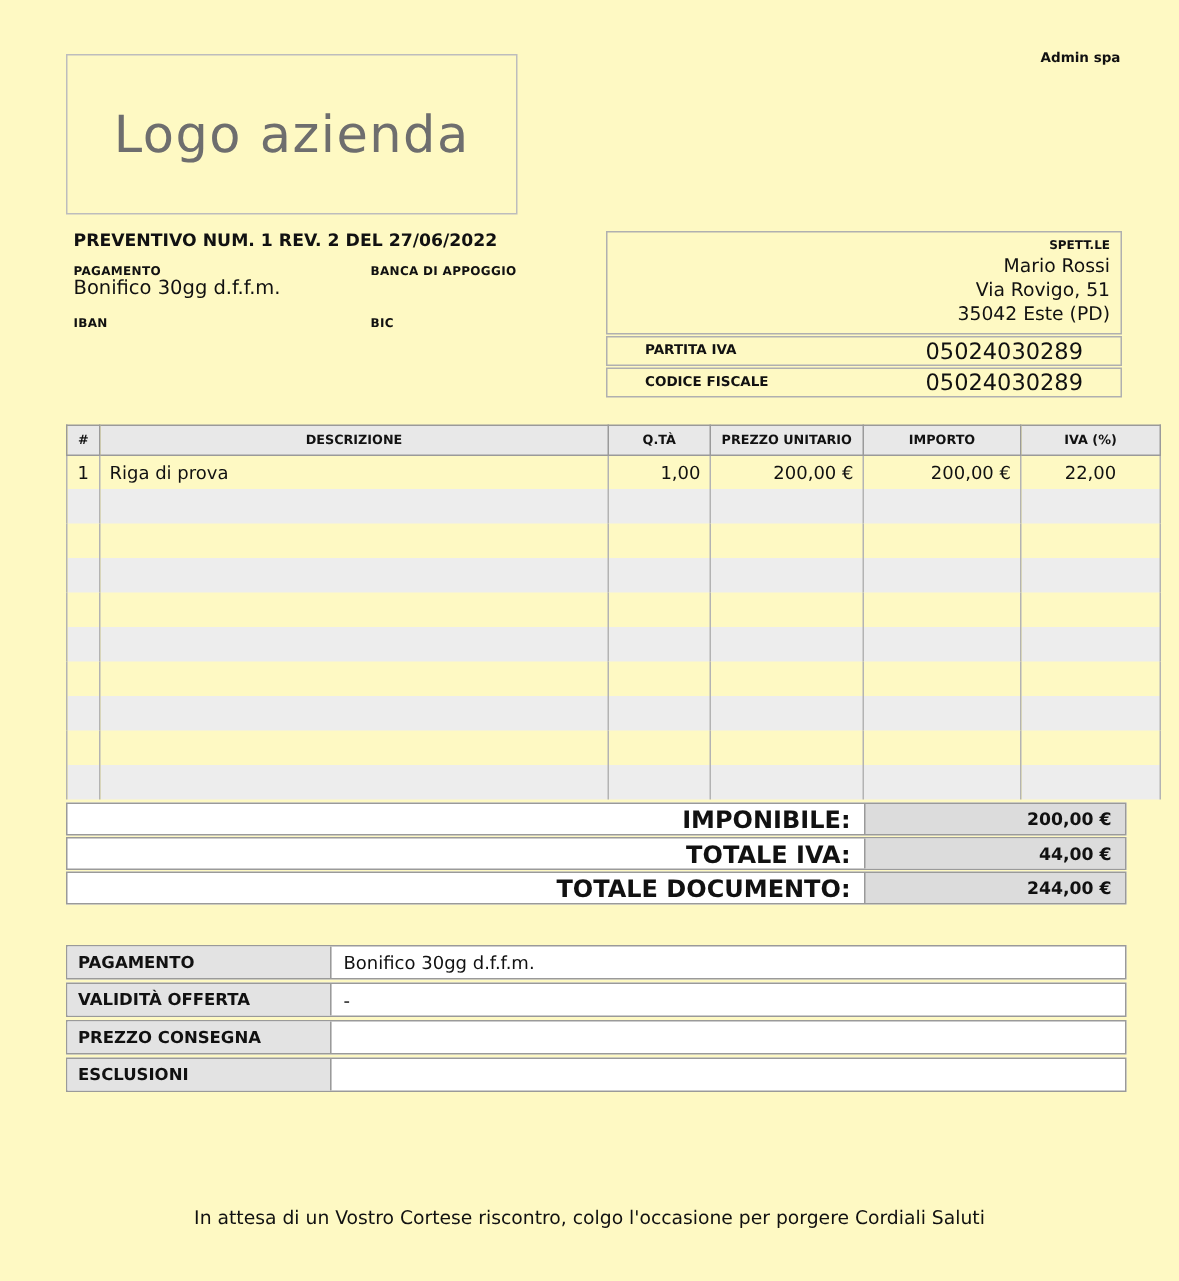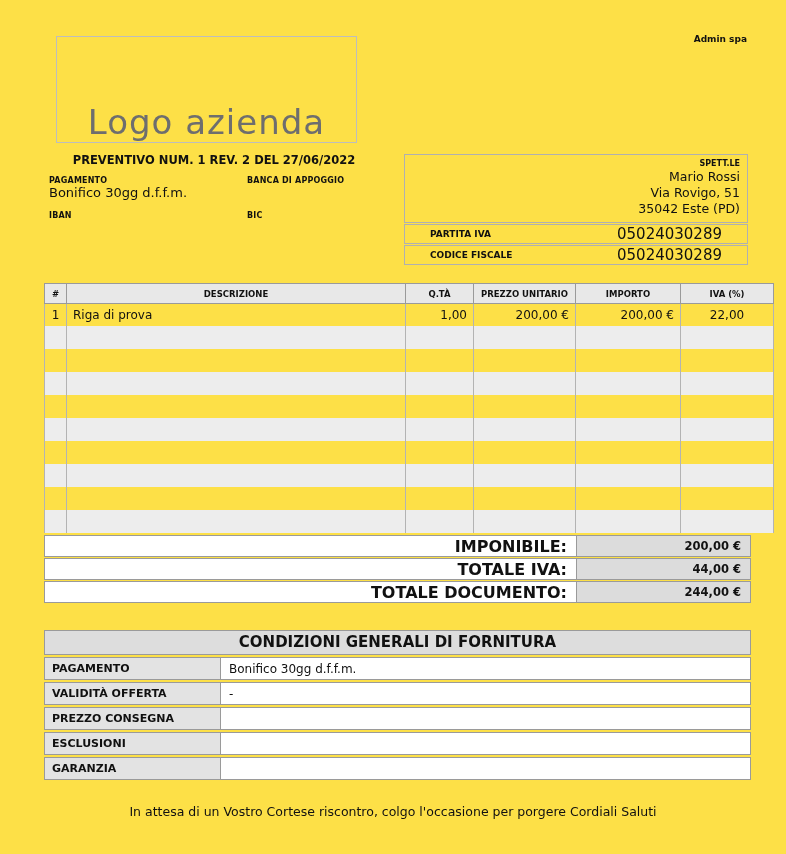--- a/index.html
+++ b/index.html
@@ -12,35 +12,35 @@
     --cond-label-bg:#e3e3e3;
     --logo-color:#6e6e6e;
     --text:#111111;
   }
   *{margin:0;padding:0;box-sizing:border-box;}
   html,body{background:#ffffff;}
   body{
     font-family:"DejaVu Sans","Liberation Sans",sans-serif;
     color:var(--text);
   }
-  .page{position:relative;width:786px;height:854px;background:#fde047;overflow:hidden;}
+  .page{position:relative;width:786px;height:854px;background:#fef9c3;overflow:hidden;}
 
   
   .admin-name{position:absolute;top:34px;right:39px;font-size:9px;font-weight:bold;}
 
   
   .logo-box{
     position:absolute;left:44px;top:36px;width:301px;height:107px;
-    border:1px solid #bdbdbd;display:flex;align-items:flex-end;justify-content:center;margin-left:12px;
+    border:1px solid #bdbdbd;display:flex;align-items:center;justify-content:center;
   }
   .logo-text{font-size:34px;color:var(--logo-color);letter-spacing:1px;}
 
   
   .header-left{position:absolute;left:49px;top:153px;width:330px;}
-  .doc-title{font-size:11.5px;font-weight:bold;text-align:center;margin-bottom:9px;white-space:nowrap;}
+  .doc-title{font-size:11.5px;font-weight:bold;text-align:left;margin-bottom:9px;white-space:nowrap;}
   .pay-grid{display:grid;grid-template-columns:198px 1fr;row-gap:9px;}
   .flabel{font-size:8px;font-weight:bold;letter-spacing:.2px;}
   .fvalue{font-size:13px;min-height:17px;}
 
   
   .customer{position:absolute;left:404px;top:154px;width:344px;text-align:right;}
   .cust-main{border:1px solid #b0b0b0;padding:4px 7px 5px 7px;}
   .spettle{font-size:8px;font-weight:bold;margin-bottom:1px;}
   .cust-line{font-size:12.5px;line-height:16px;}
   .cust-row{
@@ -261,40 +261,35 @@
         <div class="total-label">TOTALE IVA:</div>
         <div class="total-value">44,00 €</div>
       </div>
       <div class="total-row">
         <div class="total-label">TOTALE DOCUMENTO:</div>
         <div class="total-value">244,00 €</div>
       </div>
     </div>
 
   <div class="conditions">
-    <div class="cond-title">CONDIZIONI GENERALI DI FORNITURA</div>
     <div id="cond-rows">
         <div class="cond-row">
           <div class="cond-label">PAGAMENTO</div>
           <div class="cond-value">Bonifico 30gg d.f.f.m.</div>
         </div>
         <div class="cond-row">
           <div class="cond-label">VALIDITÀ OFFERTA</div>
           <div class="cond-value">-</div>
         </div>
         <div class="cond-row">
           <div class="cond-label">PREZZO CONSEGNA</div>
           <div class="cond-value"></div>
         </div>
         <div class="cond-row">
           <div class="cond-label">ESCLUSIONI</div>
           <div class="cond-value"></div>
         </div>
-        <div class="cond-row">
-          <div class="cond-label">GARANZIA</div>
-          <div class="cond-value"></div>
-        </div>
       </div>
   </div>
 
   <div class="footer">In attesa di un Vostro Cortese riscontro, colgo l'occasione per porgere Cordiali Saluti</div>
 
 </div>
 
 </body></html>

